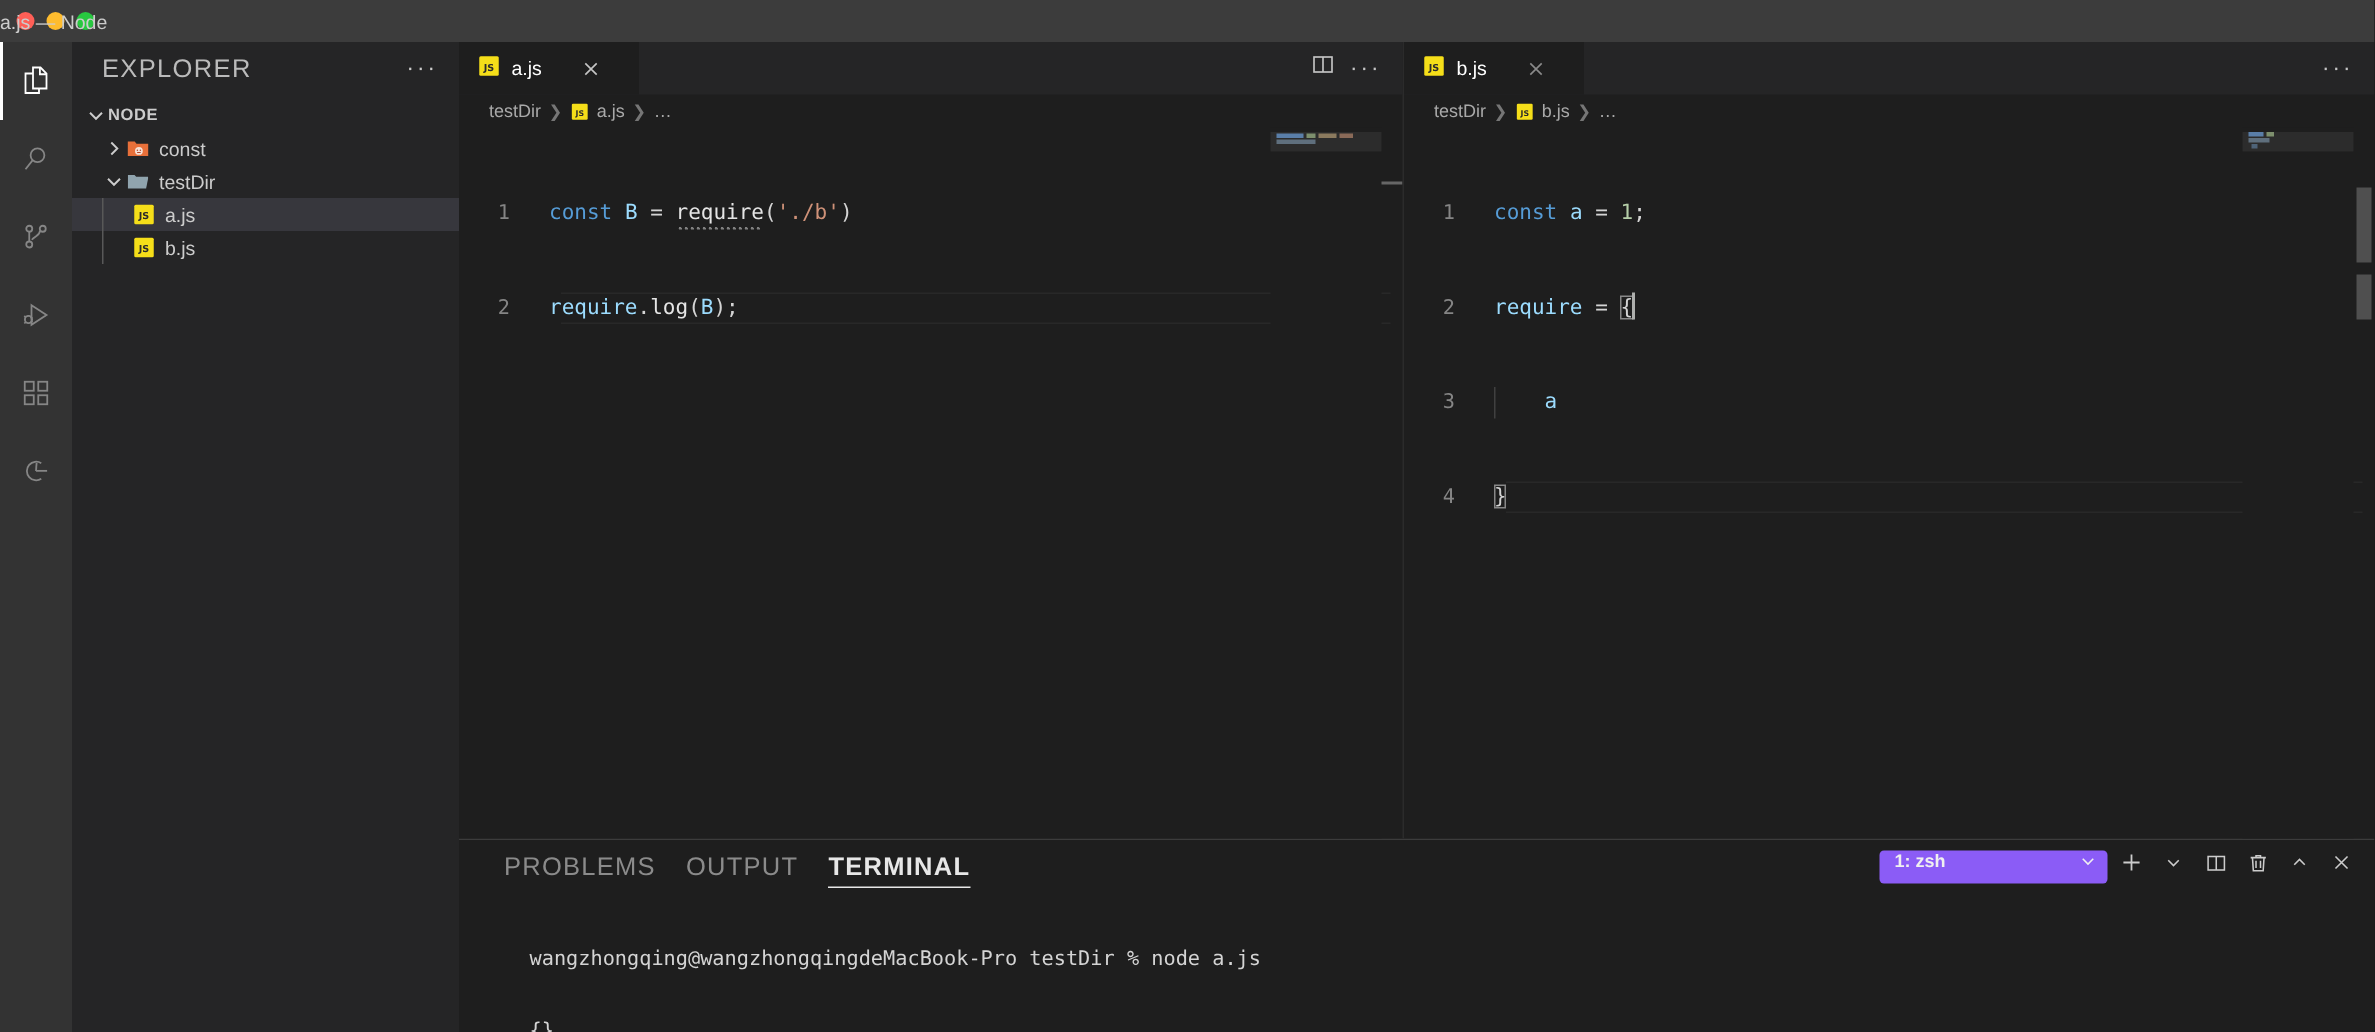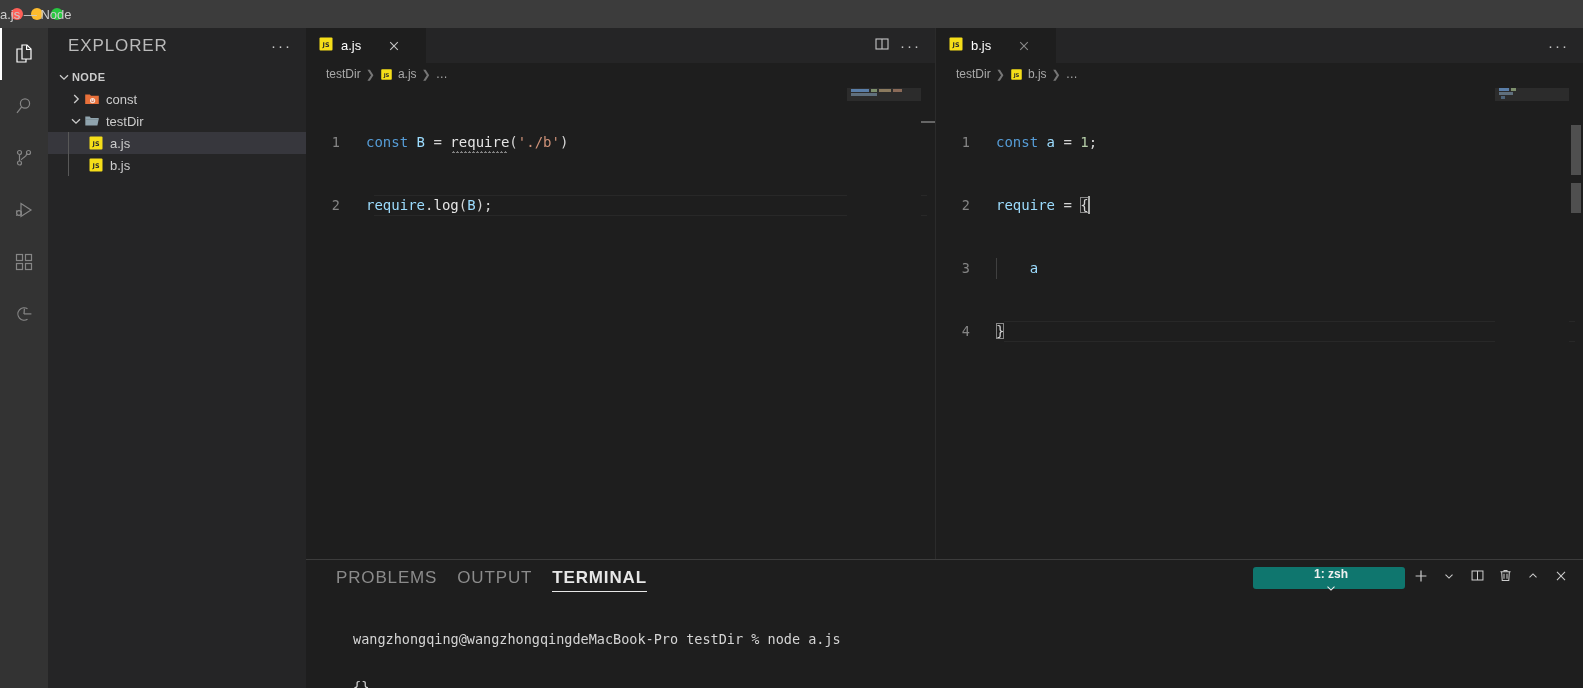--- a/index.html
+++ b/index.html
@@ -283,28 +283,27 @@
     height: 1px; background: #e7e7e7;
   }
   .panel-actions {
     margin-left: auto;
     display: flex; align-items: center;
     gap: 4px;
     padding-right: 10px;
   }
   .term-select {
     width: 152px; height: 22px;
-    background: #0f766e;
+    background: #8b5cf6;
     color: #f0f0f0;
     font-size: 12px;
     border-radius: 3px;
-    display: flex; align-items: center; justify-content: space-between;
+    display: flex; justify-content: space-between;
     padding: 0 6px 0 10px;
     font-weight: bold;
-    flex-direction: column;
   }
   .pa-btn {
     width: 24px; height: 22px;
     display: flex; align-items: center; justify-content: center;
     color: #cccccc;
   }
   .terminal-body {
     flex: 1 1 auto;
     padding: 4px 0 0 20px;
     font-family: "DejaVu Sans Mono", monospace;

